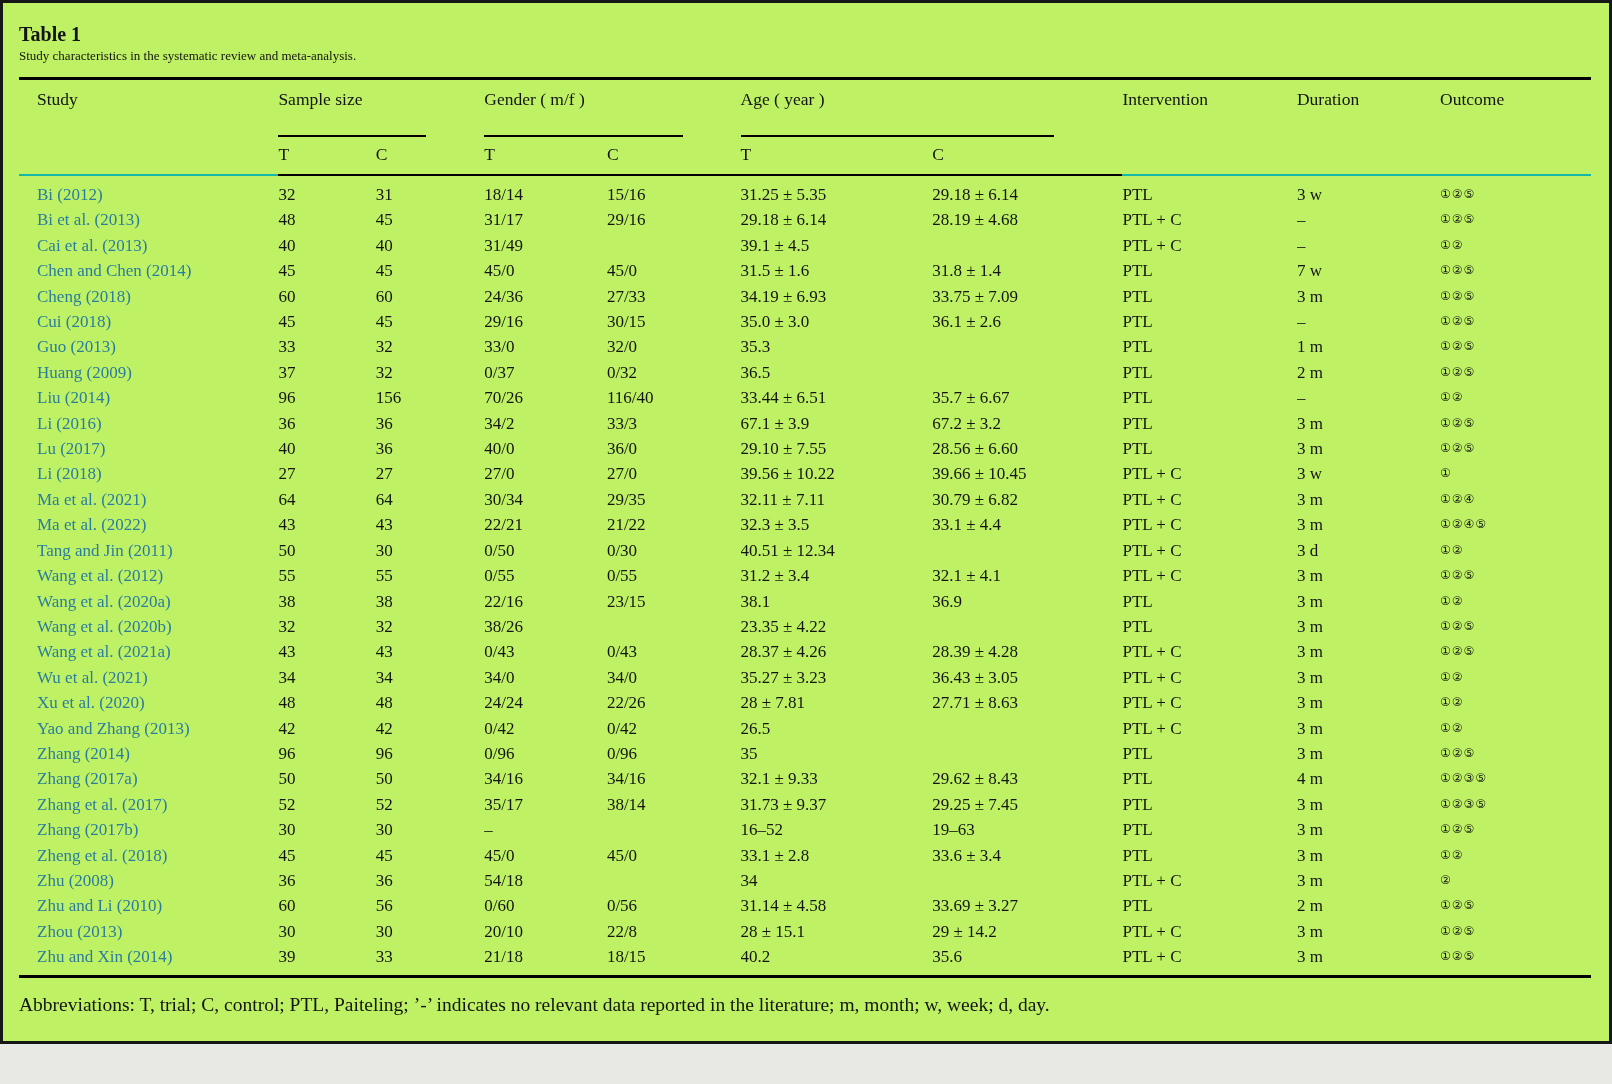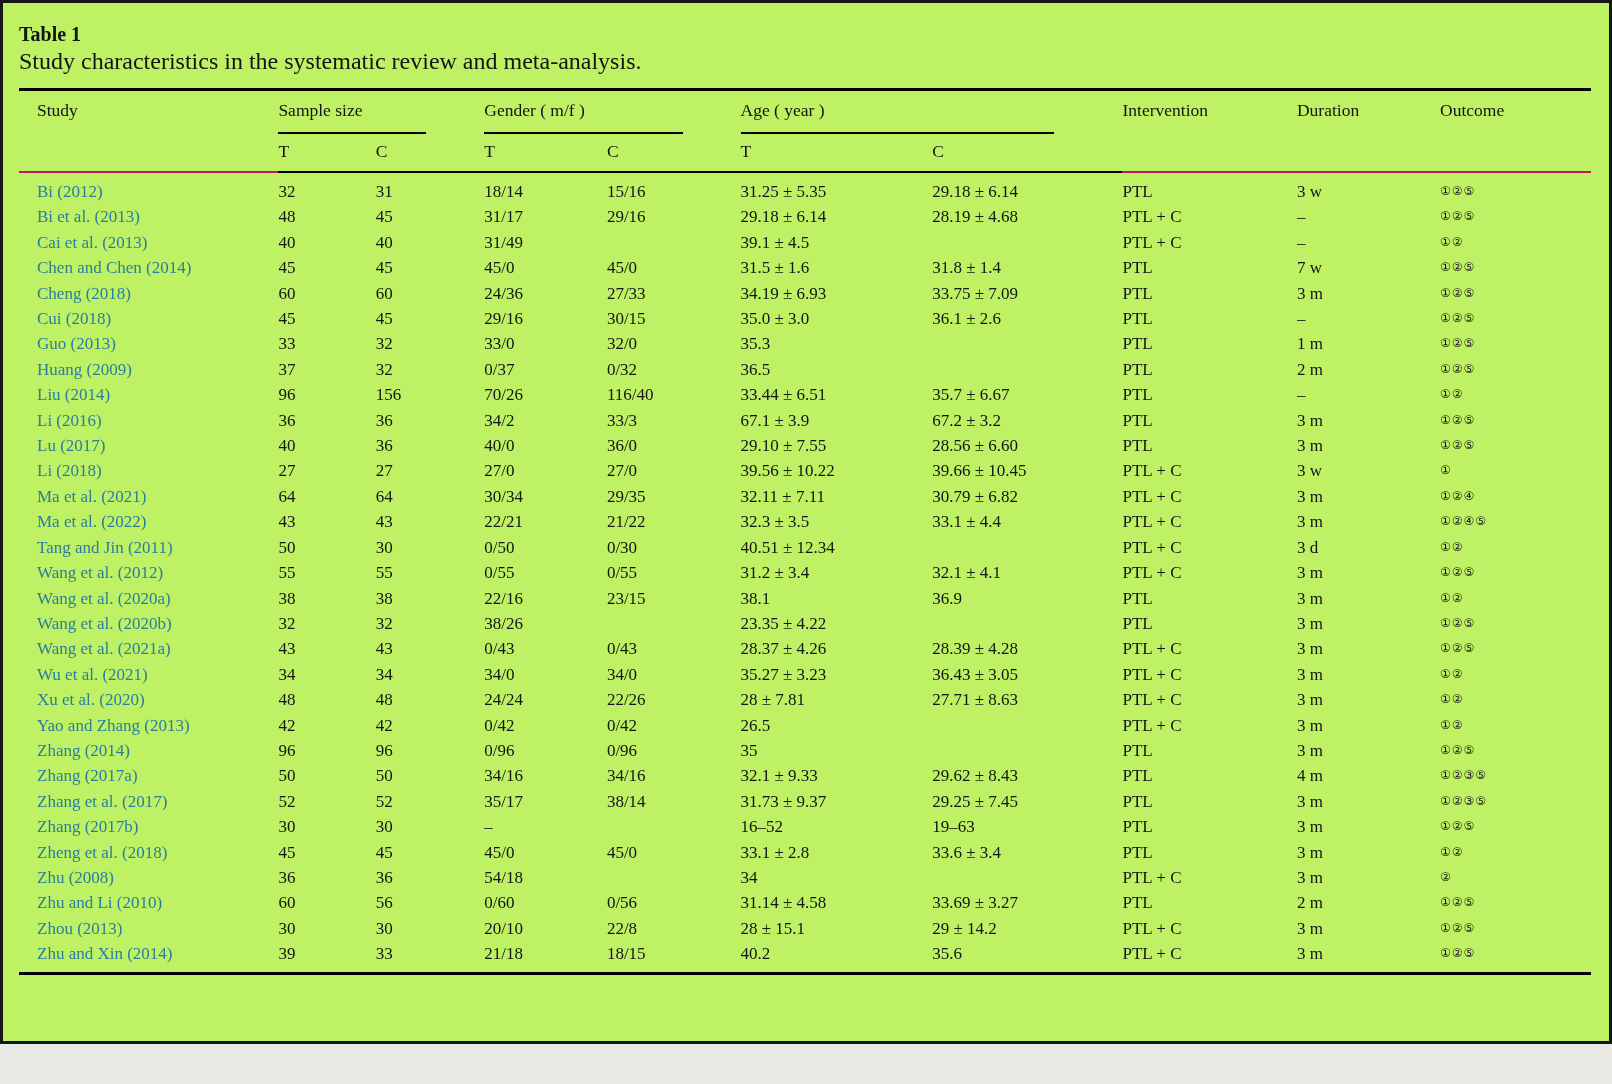--- a/index.html
+++ b/index.html
@@ -5,33 +5,33 @@
   html,body{margin:0;padding:0;}
   body{background:#e8e8e4;}
   .page{
     width:1612px;height:1044px;box-sizing:border-box;
     background:#bef264;border:3px solid #161616;
     padding:20px 18px 0 16px;
     font-family:"Liberation Serif","DejaVu Serif",serif;
     color:#141414;overflow:hidden;
   }
   .table-title{font-size:20px;font-weight:bold;margin:0 0 2px 0;}
-  .table-caption{font-size:24px;margin:0 0 13px 0;}
+  .table-caption{font-size:13px;margin:0 0 13px 0;}
   table{width:100%;border-collapse:collapse;table-layout:fixed;
         border-top:3px solid #000;border-bottom:3px solid #000;}
   col.c-study{width:16.5%;}
   col.c-st{width:6.2%;} col.c-sc{width:6.9%;}
   col.c-gt{width:7.8%;} col.c-gc{width:8.5%;}
   col.c-at{width:12.2%;} col.c-ac{width:12.1%;}
   col.c-int{width:11.1%;} col.c-dur{width:9.1%;} col.c-out{width:9.6%;}
   thead th{text-align:left;font-weight:normal;font-size:17.5px;
            vertical-align:top;padding:9px 0 0 0;white-space:nowrap;}
-  th.rspan{border-bottom:2px solid #be185d;}
+  th.rspan{border-bottom:2px solid #14b8a6;}
   th.group{padding-bottom:0;}
-  .group-label{border-bottom:2px solid #000;padding-bottom:11px;margin-right:58px;}
+  .group-label{border-bottom:2px solid #000;padding-bottom:25px;margin-right:58px;}
   .group-label.wide{margin-right:68px;}
   tr.subheader th{border-bottom:2px solid #000;padding:7px 0 9px 0;font-size:17.5px;}
   th.indent,td.indent{padding-left:18px;}
   tbody td{font-size:17px;line-height:25.4px;padding:0;vertical-align:top;
            white-space:nowrap;overflow:hidden;}
   tbody tr:first-child td{padding-top:6px;}
   tbody tr:last-child td{padding-bottom:5px;}
   td.study{color:#2b7d9f;}
   td.outcome{font-family:"DejaVu Sans",sans-serif;font-size:12px;letter-spacing:1px;}
   .footnotes{margin-top:12px;font-size:19.5px;line-height:29.5px;}
@@ -453,15 +453,16 @@
       <td>40.2</td>
       <td>35.6</td>
       <td>PTL + C</td>
       <td>3 m</td>
       <td class="outcome">①②⑤</td>
     </tr>
       </tbody>
   </table>
 
   <div class="footnotes">
+    <p>Abbreviations: T, trial; C, control; PTL, Paiteling; ’-’ indicates no relevant data reported in the literature; m, month; w, week; d, day.</p>
   </div>
 
 </div>
 
 </body></html>

